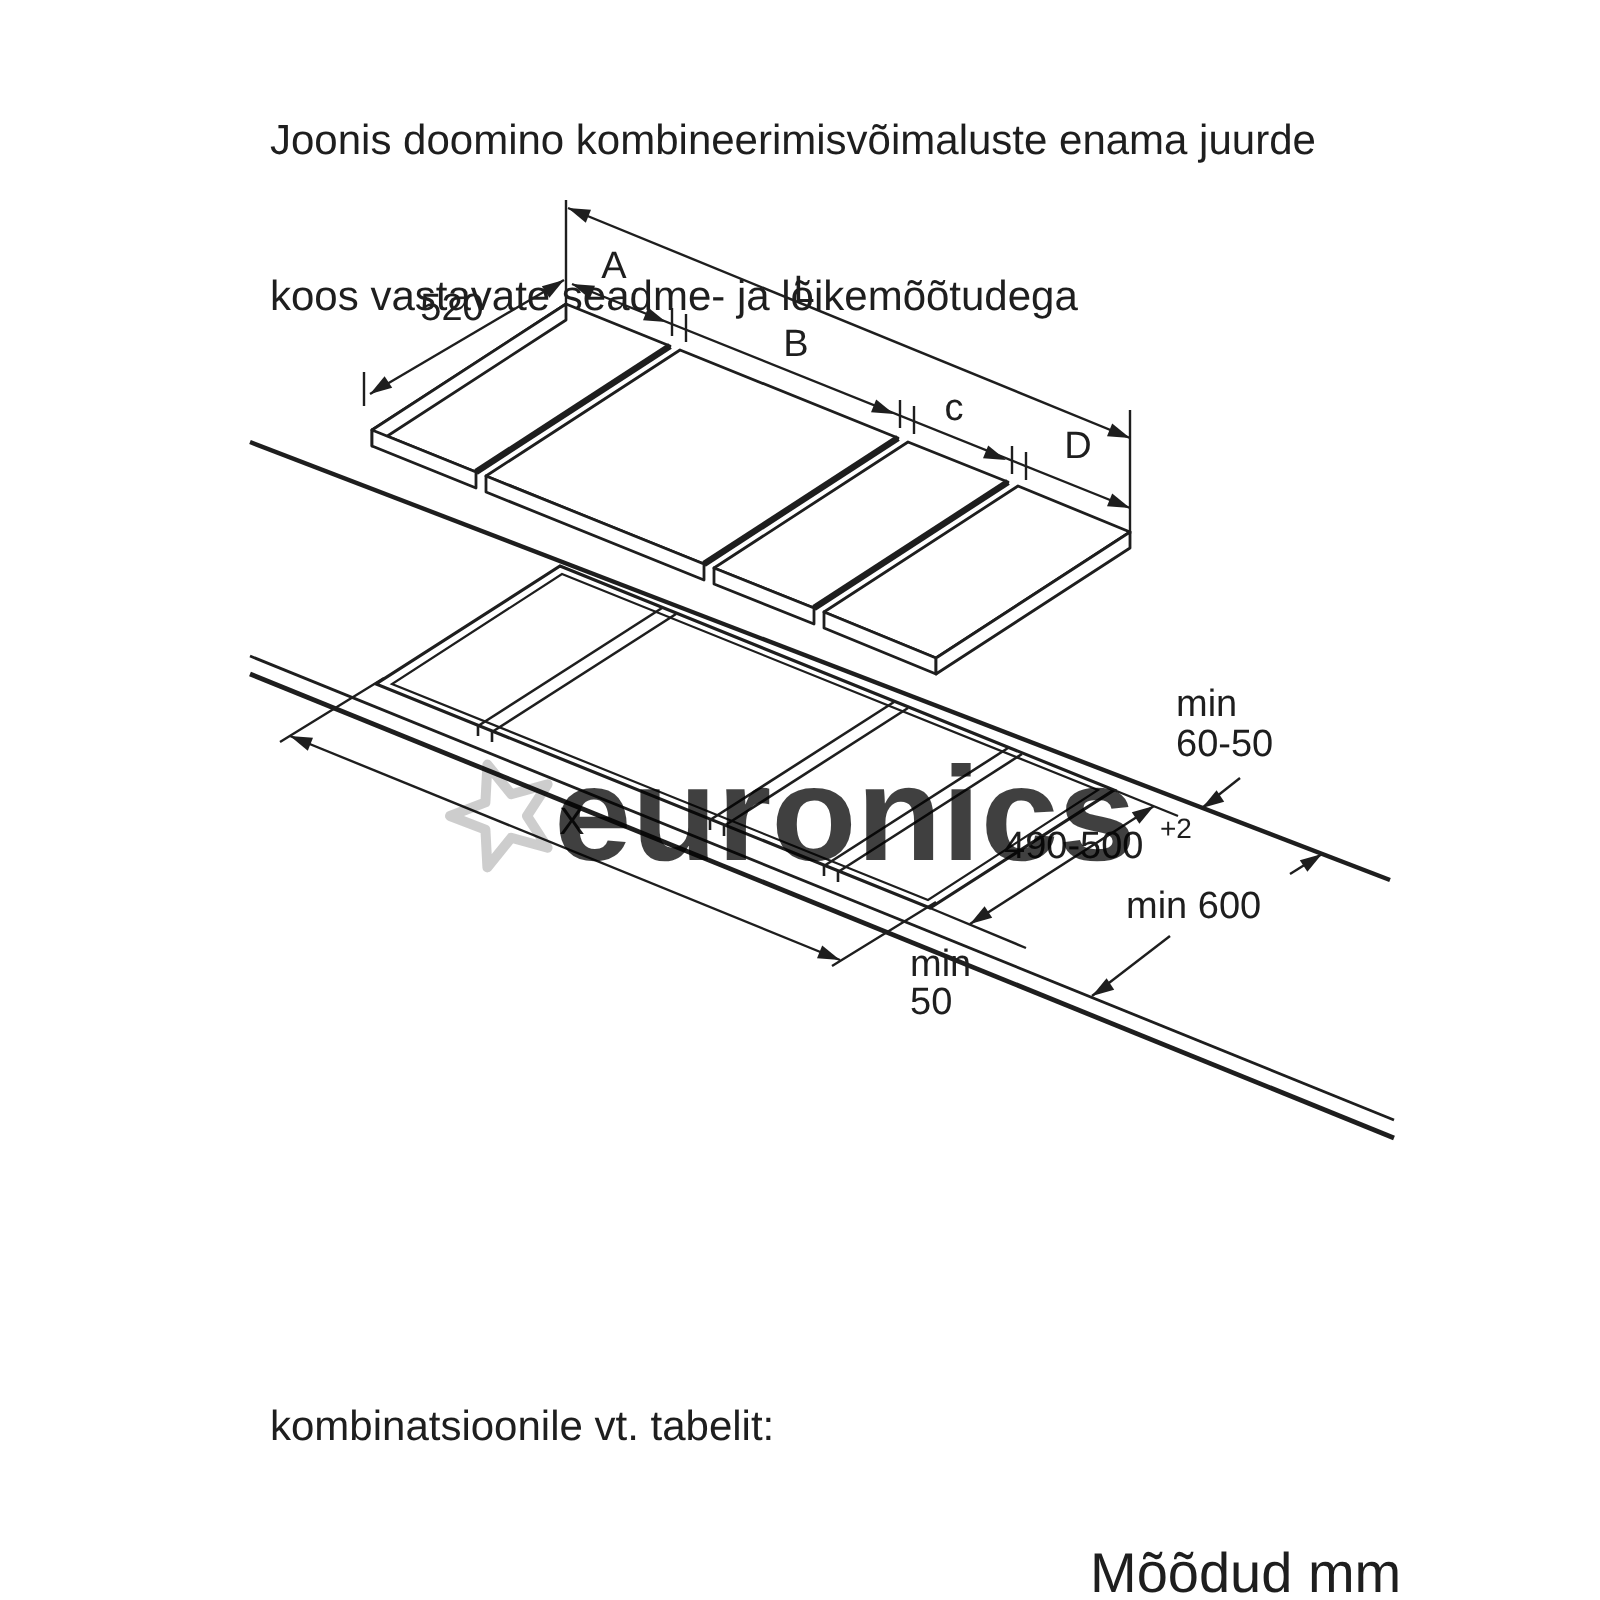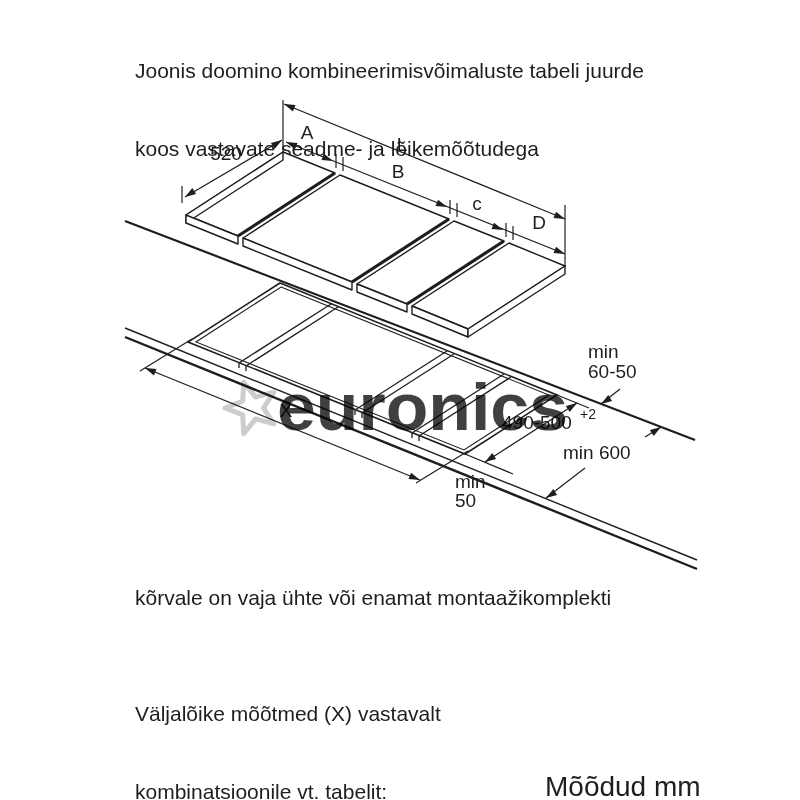--- a/index.html
+++ b/index.html
@@ -13,31 +13,29 @@
   #diagram-svg{position:absolute;left:0;top:0;pointer-events:none;}
   svg text{font-family:"Liberation Sans",sans-serif;fill:#1e1e1e;}
   .wm{mix-blend-mode:multiply;opacity:.85;}
 </style>
 </head>
 <body>
 
 <div id="page">
 
   <div id="title" class="txt">
-    <div>Joonis doomino kombineerimisvõimaluste tabeli juurde</div>
+    <div>Joonis doomino kombineerimisvõimaluste enama juurde</div>
     <div>koos vastavate seadme- ja lõikemõõtudega</div>
   </div>
 
   <div id="para1" class="txt">
-    <div>kõrvale on vaja ühte või enamat montaažikomplekti</div>
     
   </div>
 
   <div id="para2" class="txt">
-    <div>Väljalõike mõõtmed (X) vastavalt</div>
     <div>kombinatsioonile vt. tabelit:</div>
   </div>
 
   <div id="footer-units" class="txt">Mõõdud mm</div>
 
   <svg id="diagram-svg" width="800" height="800" viewBox="0 0 800 800">
 
     <g stroke="#1e1e1e" fill="none">
       <line x1="125" y1="221" x2="695" y2="440" stroke-width="2.2"></line>
       <line x1="125" y1="328" x2="697" y2="560" stroke-width="1.4"></line>

